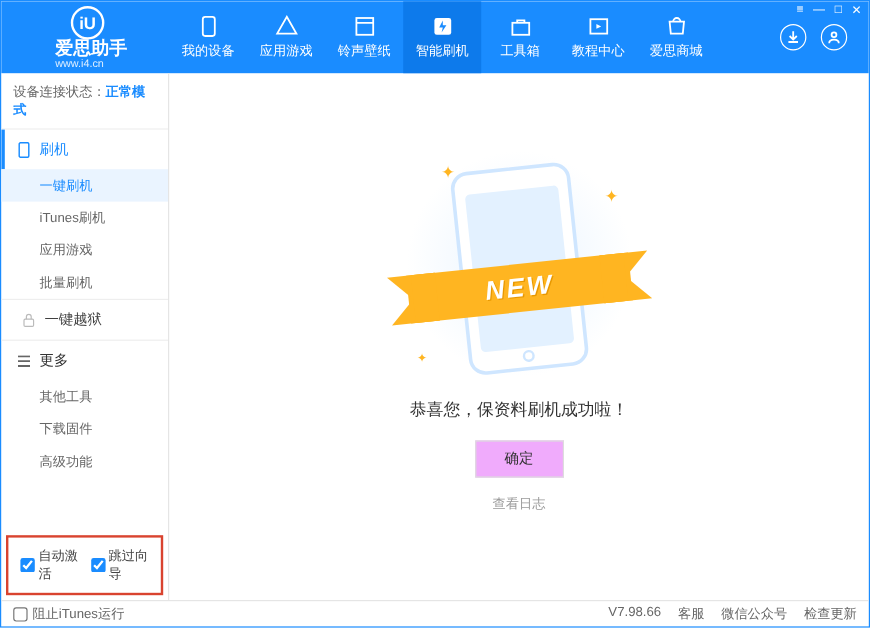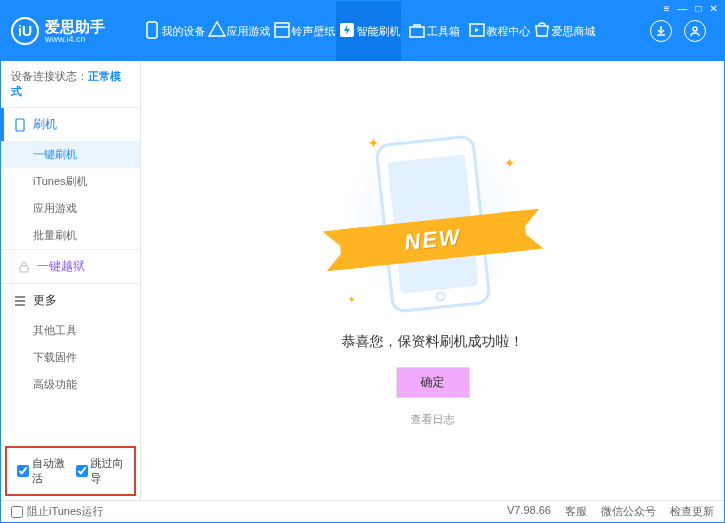--- a/index.html
+++ b/index.html
@@ -1,37 +1,37 @@
 <!DOCTYPE html>
 <html><head>
 <meta charset="utf-8">
 <style>
 * { margin: 0; padding: 0; box-sizing: border-box; font-family: "Microsoft YaHei", Arial, sans-serif; }
 body { background: #fff; width: 725px; height: 523px; border: 1px solid #1a8cff; overflow: hidden; position: relative; }
 .header { background: #1a8cff; height: 60px; display: flex; align-items: center; padding: 0 10px; color: #fff; }
-.logo-area { display: flex; align-items: center; width: 130px; }
+.logo-area { display: flex; align-items: center; width: 130px; flex-direction: column; }
 .logo-icon { width: 28px; height: 28px; border: 2px solid #fff; border-radius: 50%; display: flex; align-items: center; justify-content: center; font-weight: bold; font-size: 14px; margin-right: 6px; }
 .logo-text { font-size: 15px; font-weight: bold; line-height: 1; }
 .logo-url { font-size: 9px; opacity: 0.85; }
 .nav { display: flex; flex: 1; height: 100%; }
-.nav-item { width: 65px; display: flex; flex-direction: row; align-items: center; justify-content: center; font-size: 11px; cursor: pointer; }
+.nav-item { width: 65px; display: flex; flex-direction: column; align-items: center; justify-content: center; font-size: 11px; cursor: pointer; }
 .nav-item.active { background: #0d7aeb; }
 .nav-icon { width: 20px; height: 20px; margin-bottom: 3px; display: flex; align-items: center; justify-content: center; }
 .header-right { display: flex; align-items: center; gap: 12px; padding-right: 8px; }
 .win-controls { position: absolute; top: 2px; right: 6px; display: flex; gap: 8px; color: #fff; font-size: 10px; }
 .win-controls span { cursor: pointer; }
 .circle-btn { width: 22px; height: 22px; border: 1.5px solid #fff; border-radius: 50%; display: flex; align-items: center; justify-content: center; cursor: pointer; }
 .body-area { display: flex; height: calc(100% - 60px - 22px); }
 .sidebar { width: 140px; border-right: 1px solid #e5e5e5; display: flex; flex-direction: column; font-size: 12px; overflow: hidden; }
 .status-bar { padding: 8px 10px; font-size: 11px; color: #666; border-bottom: 1px solid #eee; }
 .status-value { color: #1a8cff; font-weight: bold; }
 .side-section { border-bottom: 1px solid #eee; }
 .side-head { display: flex; align-items: center; padding: 8px 12px; color: #333; cursor: pointer; }
 .side-head.active { color: #1a8cff; border-left: 3px solid #1a8cff; padding-left: 9px; }
-.side-head.disabled { color: #8b5cf6; padding-left: 16px; }
+.side-head.disabled { color: #404040; padding-left: 16px; }
 .side-head-icon { width: 14px; margin-right: 6px; display: inline-flex; align-items: center; justify-content: center; }
 .side-sub { padding: 6px 12px 6px 32px; color: #666; cursor: pointer; font-size: 11px; }
 .side-sub.active { background: #eaf4ff; color: #1a8cff; }
 .side-note { margin: 6px 12px 8px 32px; font-size: 10px; color: #999; background: #f7f7f7; padding: 4px 6px; border-radius: 3px; line-height: 1.4; }
 .checkbox-row { display: flex; gap: 10px; padding: 8px 10px; border-top: 1px solid #eee; border: 2px solid #d9432f; margin: 4px; }
 .chk { display: flex; align-items: center; gap: 3px; font-size: 11px; color: #444; }
 .chk input { accent-color: #1a8cff; width: 12px; height: 12px; }
 .main { flex: 1; display: flex; flex-direction: column; align-items: center; justify-content: center; position: relative; }
 .phone-illus { width: 150px; height: 180px; position: relative; margin-bottom: 18px; }
 .glow { position: absolute; width: 190px; height: 190px; border-radius: 50%; background: radial-gradient(circle, #e9f4ff 0%, #fff 70%); top: -10px; left: -20px; }

